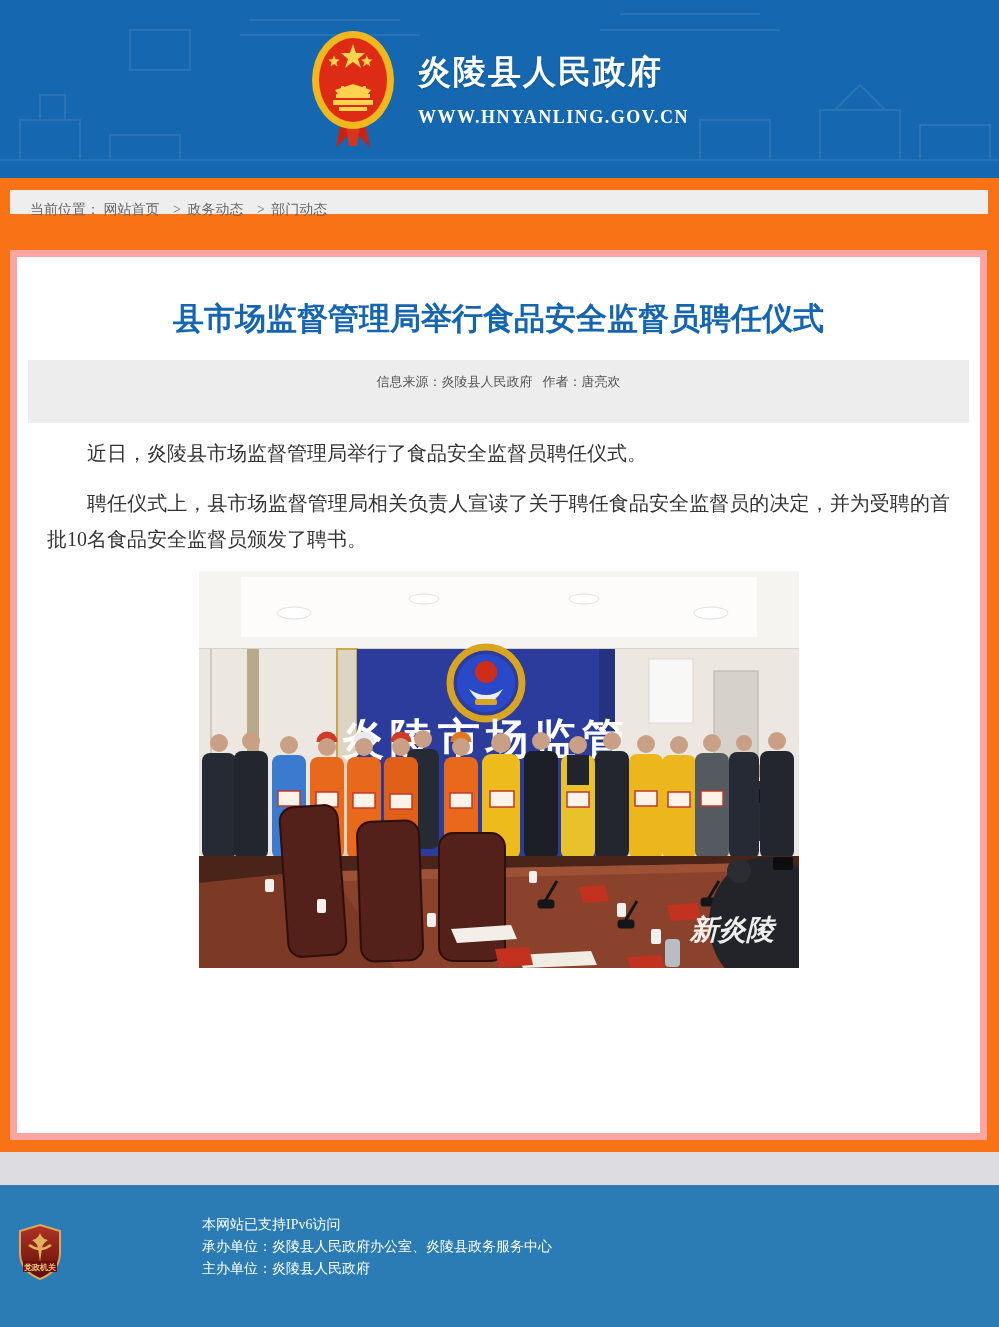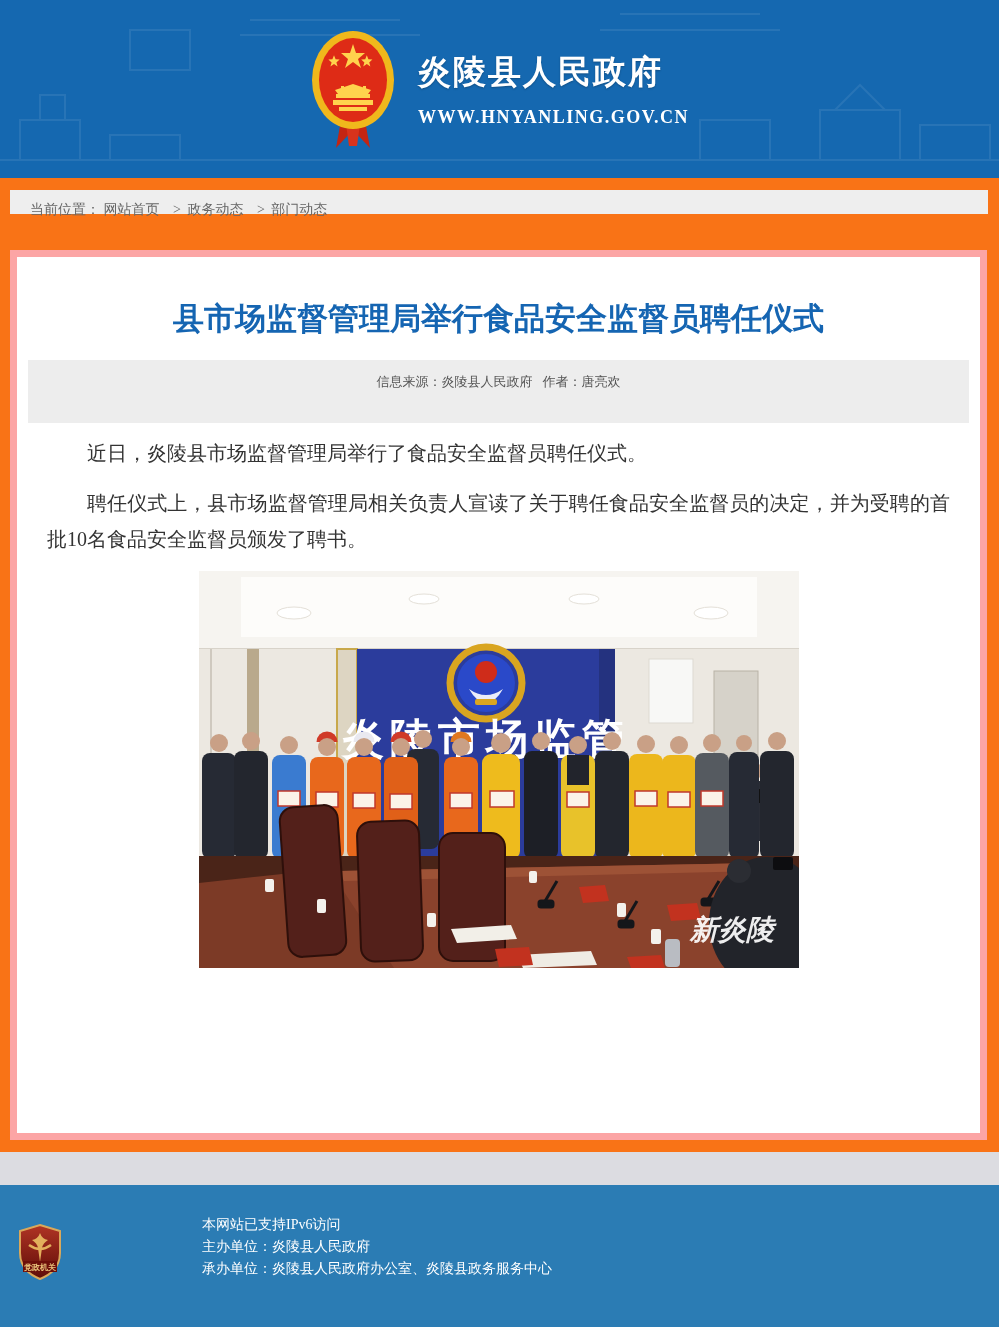--- a/index.html
+++ b/index.html
@@ -302,21 +302,21 @@
       </defs>
       <path d="M23 2 L43 8 V30 Q43 48 23 56 Q3 48 3 30 V8 Z" fill="url(#bdg)" stroke="#d9a85a" stroke-width="2"></path>
       <path d="M23 10 q2 6 8 7 q-5 3 -6 8 l-2 14 l-2 -14 q-1 -5 -6 -8 q6 -1 8 -7" fill="#e3b05c"></path>
       <path d="M12 22 q11 8 22 0" stroke="#e3b05c" stroke-width="2.5" fill="none"></path>
       <rect x="6" y="38" width="34" height="11" fill="#6d0f0a"></rect>
       <text x="23" y="47" text-anchor="middle" font-size="8" fill="#e9c27a" font-weight="bold">党政机关</text>
     </svg>
     <div class="footer-text">
       <div>本网站已支持IPv6访问</div>
       <div>
+        <span>承办单位：</span><span>炎陵县人民政府办公室、炎陵县政务服务中心</span>
+      </div>
+      <div>
         <span>主办单位：</span><span>炎陵县人民政府</span>
       </div>
-      <div>
-        <span>承办单位：</span><span>炎陵县人民政府办公室、炎陵县政务服务中心</span>
-      </div>
     </div>
   </div>
 
 </div>
 
 </body></html>

